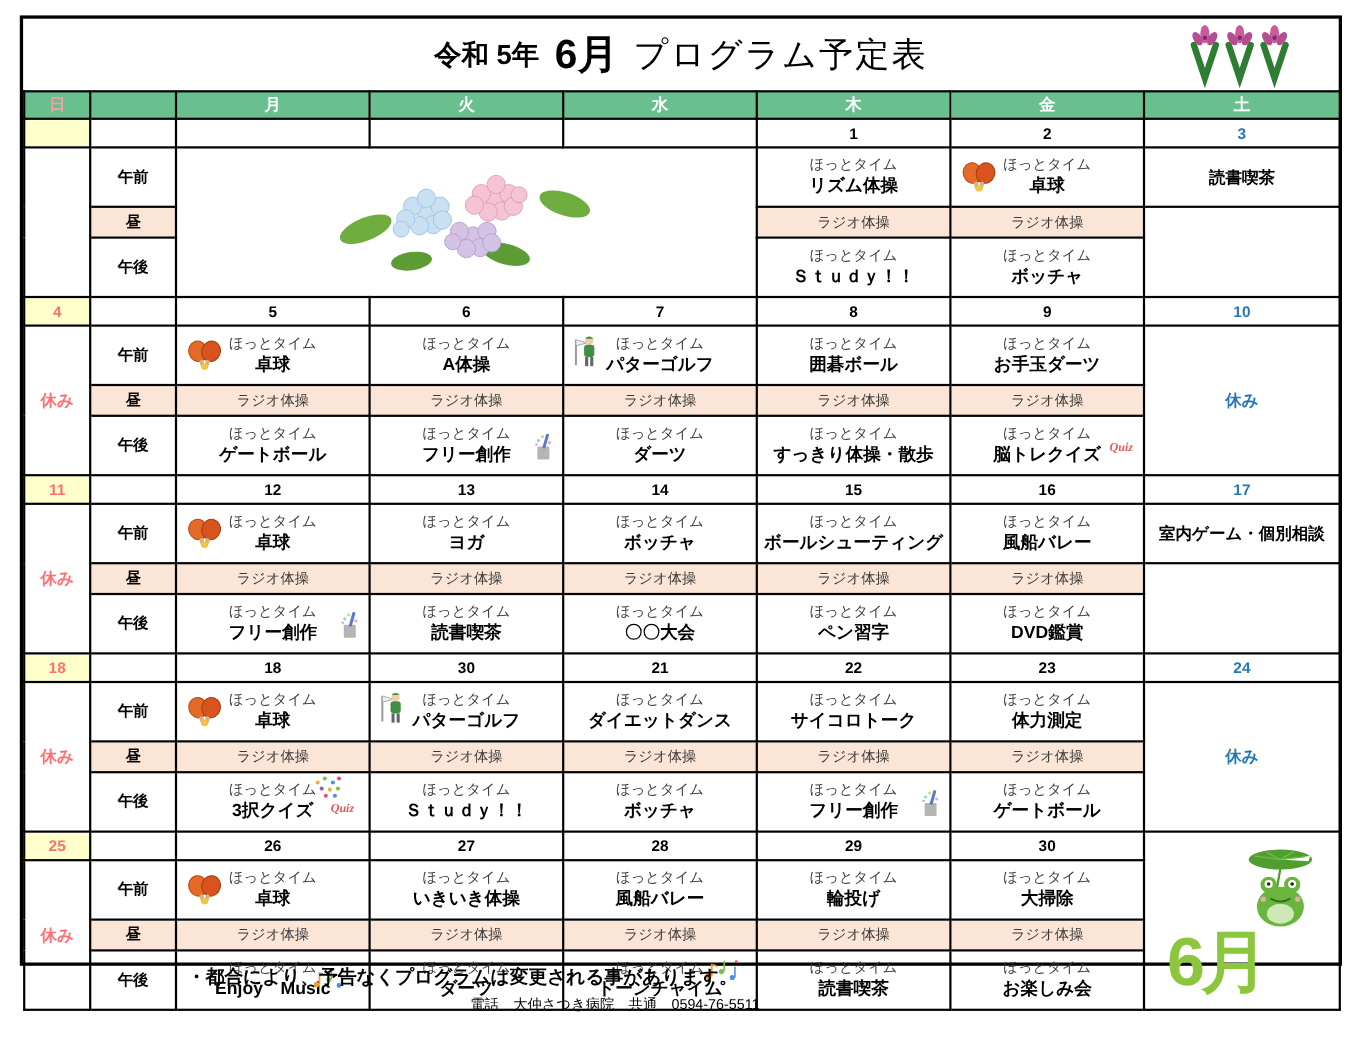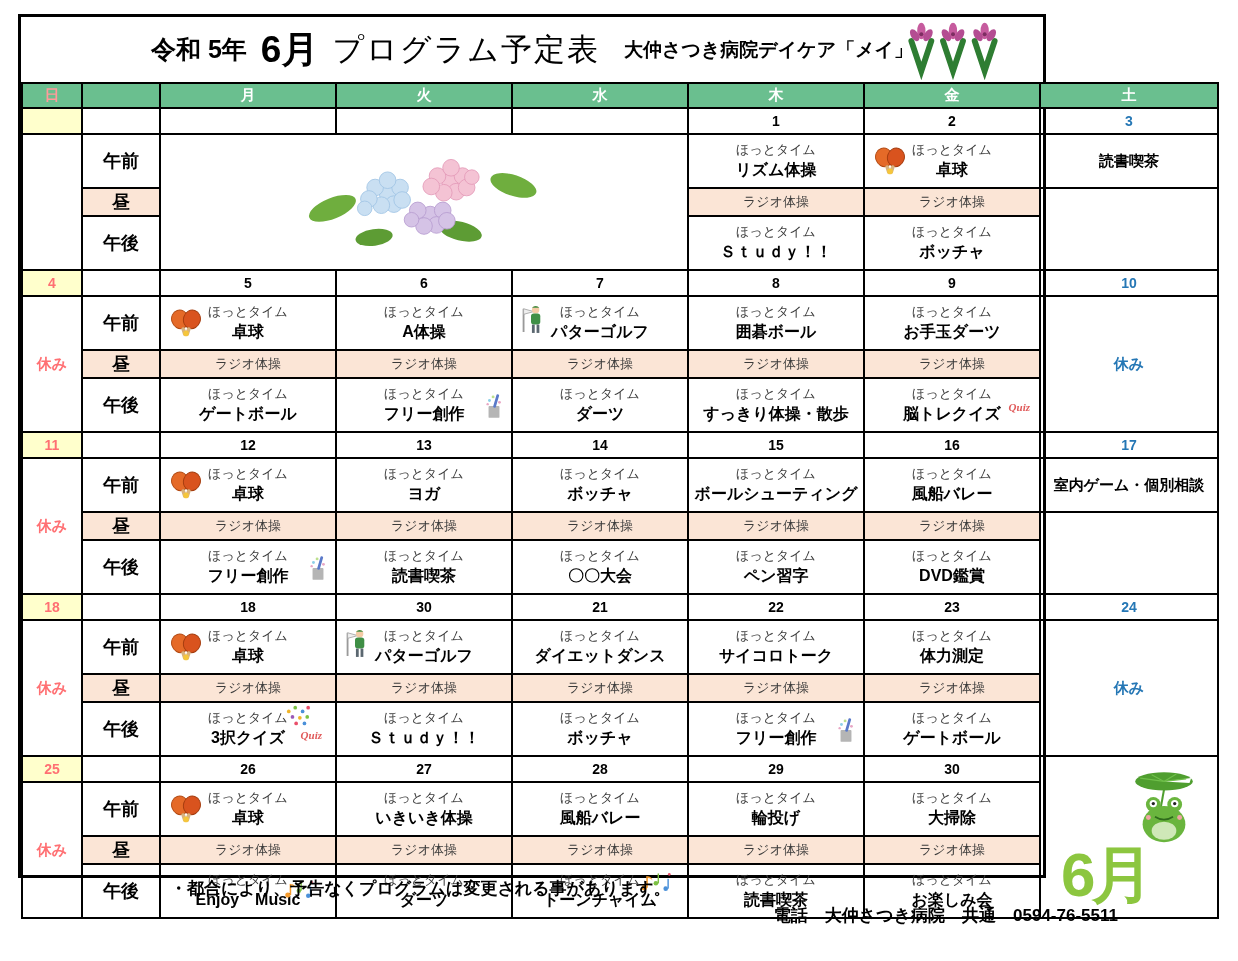--- a/index.html
+++ b/index.html
@@ -1,18 +1,18 @@
 <!DOCTYPE html>
 <html><head>
 <meta charset="utf-8">
 <style>
   html,body{margin:0;padding:0;background:#fff;}
   body{width:1238px;height:961px;position:relative;overflow:hidden;
        font-family:"Liberation Sans","DejaVu Sans",sans-serif;color:#000;}
-  .frame{position:absolute;left:18px;top:14px;width:1028px;height:864px;
+  .frame{position:absolute;left:18px;top:14px;width:1202px;height:864px;
          border:3px solid #000;box-sizing:border-box;background:#fff;}
   
   .title-bar{position:relative;height:65px;display:flex;align-items:center;
              justify-content:center;gap:14px;}
   .t-era{font-size:25px;font-weight:bold;}
   .t-month{font-size:37px;font-weight:bold;}
   .t-main{font-size:31px;font-weight:normal;letter-spacing:2px;}
   .t-org{font-size:19px;font-weight:bold;margin-left:10px;}
   .iris-svg{position:absolute;right:34px;top:4px;width:112px;height:60px;}
   
@@ -20,21 +20,21 @@
   td,th{border:2px solid #000;padding:0;text-align:center;vertical-align:middle;
         overflow:hidden;}
   tr.hdr th{background:#6abf8f;color:#fff;font-size:15px;font-weight:bold;height:23px;}
   tr.hdr th.sun-h{color:#ff9b9b;}
   tr.r-date td{height:24px;font-size:14px;font-weight:bold;}
   tr.r-am td{height:52px;}
   tr.r-noon td{height:26px;}
   tr.r-pm td{height:52px;}
   .sun-dcell{background:#ffffcc;color:#ff7073;}
   .sat-d{color:#2577b5;}
-  .tl{font-size:18px;font-weight:bold;}
+  .tl{font-size:14px;font-weight:bold;}
   .noonbg{background:#fbe5d6;}
   .radio{font-size:13px;color:#3a3a3a;}
   .pc{position:relative;}
   .ht{display:block;font-size:13px;color:#3a3a3a;line-height:18px;}
   .act{display:block;font-size:16px;font-weight:bold;line-height:22px;white-space:nowrap;}
   .kyumi-sun{color:#ff7073;font-weight:bold;font-size:15px;}
   .kyumi-sat{color:#2577b5;font-weight:bold;font-size:15px;}
   .sat-top-label{font-weight:bold;font-size:15px;white-space:nowrap;}
   .ic{position:absolute;}
   .ic-pp{left:8px;top:12px;width:34px;height:30px;}
@@ -49,21 +49,21 @@
   .flower-cell svg{width:250px;height:104px;}
   
   .june-wrap{position:relative;width:100%;height:100%;}
   .june-badge{position:absolute;left:20px;bottom:12px;font-size:62px;line-height:60px;
               font-weight:bold;color:#8cc63f;letter-spacing:-4px;}
   .june-frog{position:absolute;right:16px;top:6px;width:74px;height:96px;}
   
   .footer{position:absolute;left:0;top:874px;width:1238px;}
   .f-line{font-size:17px;font-weight:bold;margin:3px 0 3px 170px;}
   .f-line .red{color:#e00000;}
-  .f-phone{font-size:17px;font-weight:bold;text-align:right;margin-top:4px;
+  .f-phone{font-size:13px;font-weight:normal;text-align:center;margin-top:4px;
            margin-right:120px;}
 </style>
 </head>
 <body>
 
 <svg width="0" height="0" style="position:absolute">
   <defs>
     <symbol id="pp" viewBox="0 0 36 32">
       <g transform="rotate(-18 12 12)">
         <ellipse cx="12" cy="11" rx="9" ry="10" fill="#e56a28" stroke="#b34a12" stroke-width="1"></ellipse>
@@ -195,21 +195,20 @@
     </symbol>
   </defs>
 </svg>
 
 <div class="frame">
 
   <div class="title-bar">
     <span class="t-era">令和 5年</span>
     <span class="t-month">6月</span>
     <span class="t-main">プログラム予定表</span>
-    <span class="t-org">大仲さつき病院デイケア「メイ」</span>
     <svg class="iris-svg">
         <use href="#iris"></use>
       </svg>
   </div>
 
   <table>
     <colgroup>
       <col style="width:60px">
         <col style="width:78px">
       <col style="width:176px">

